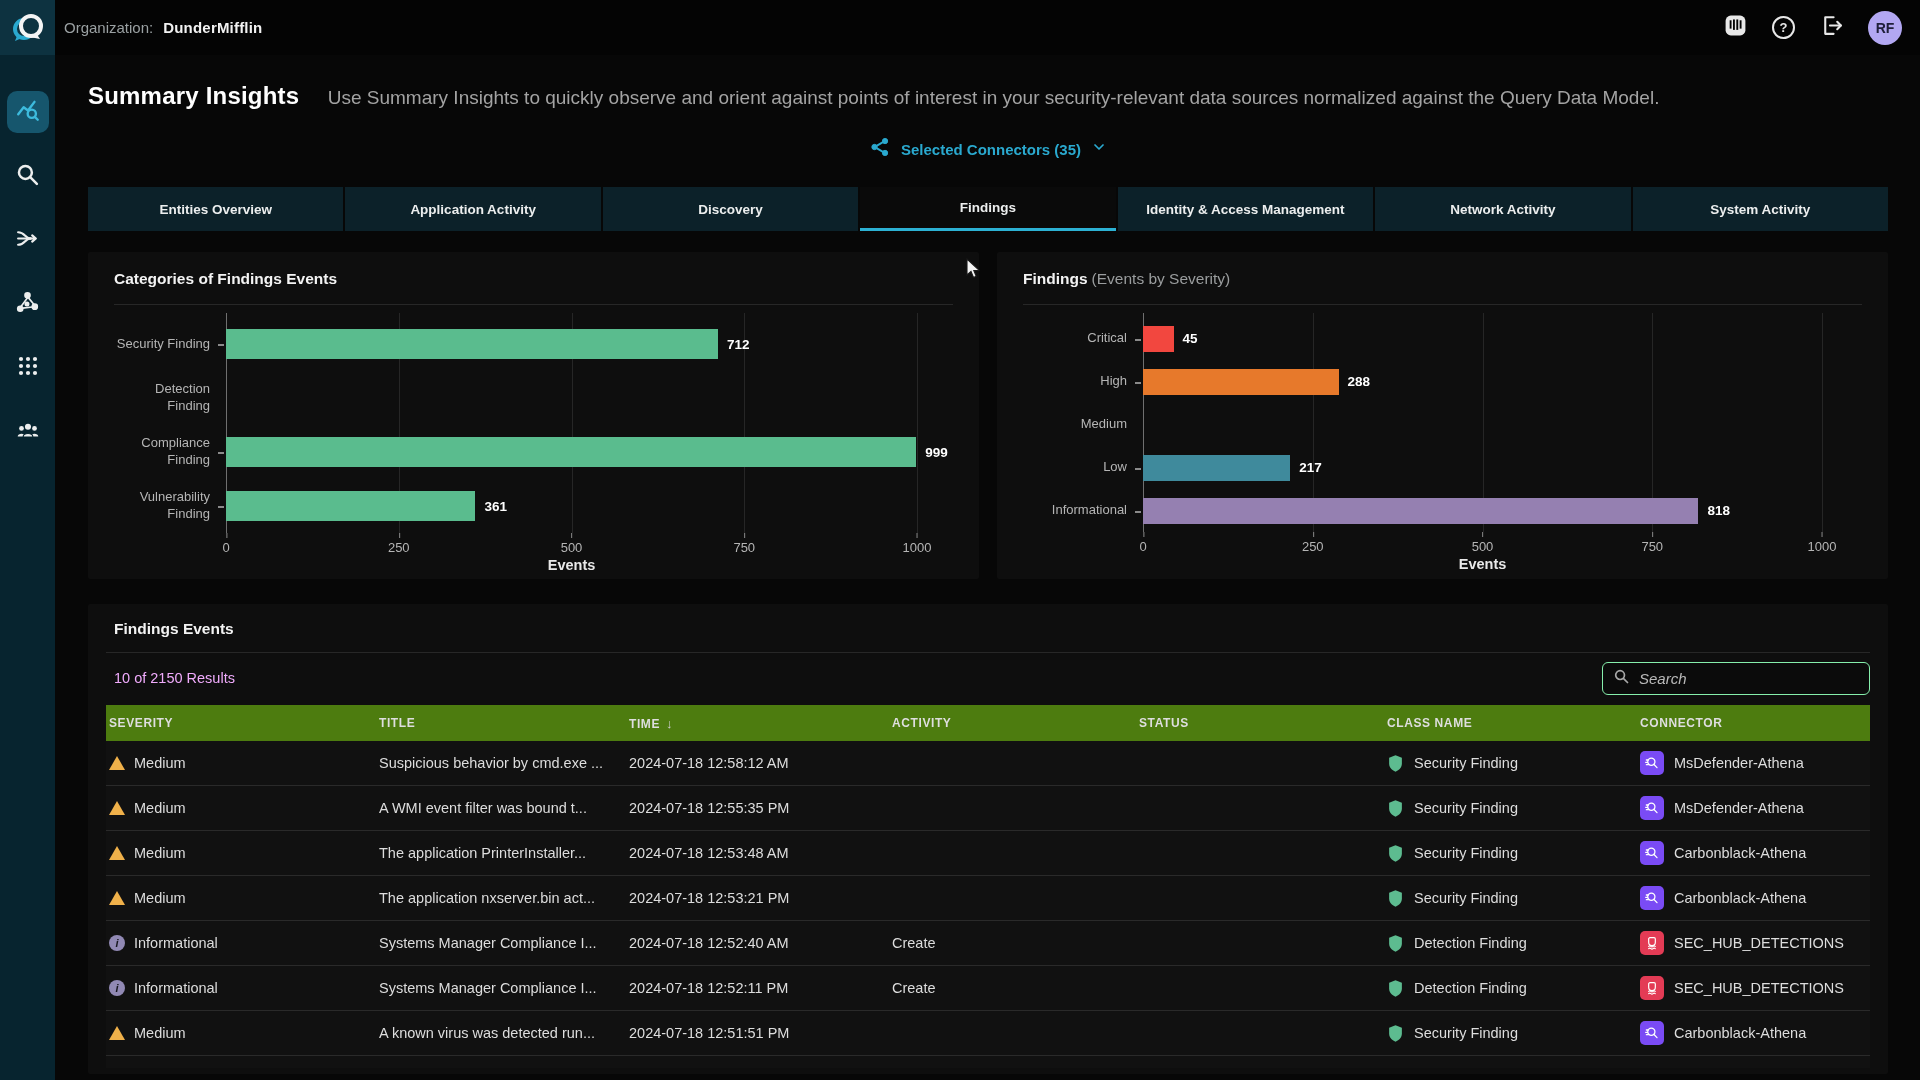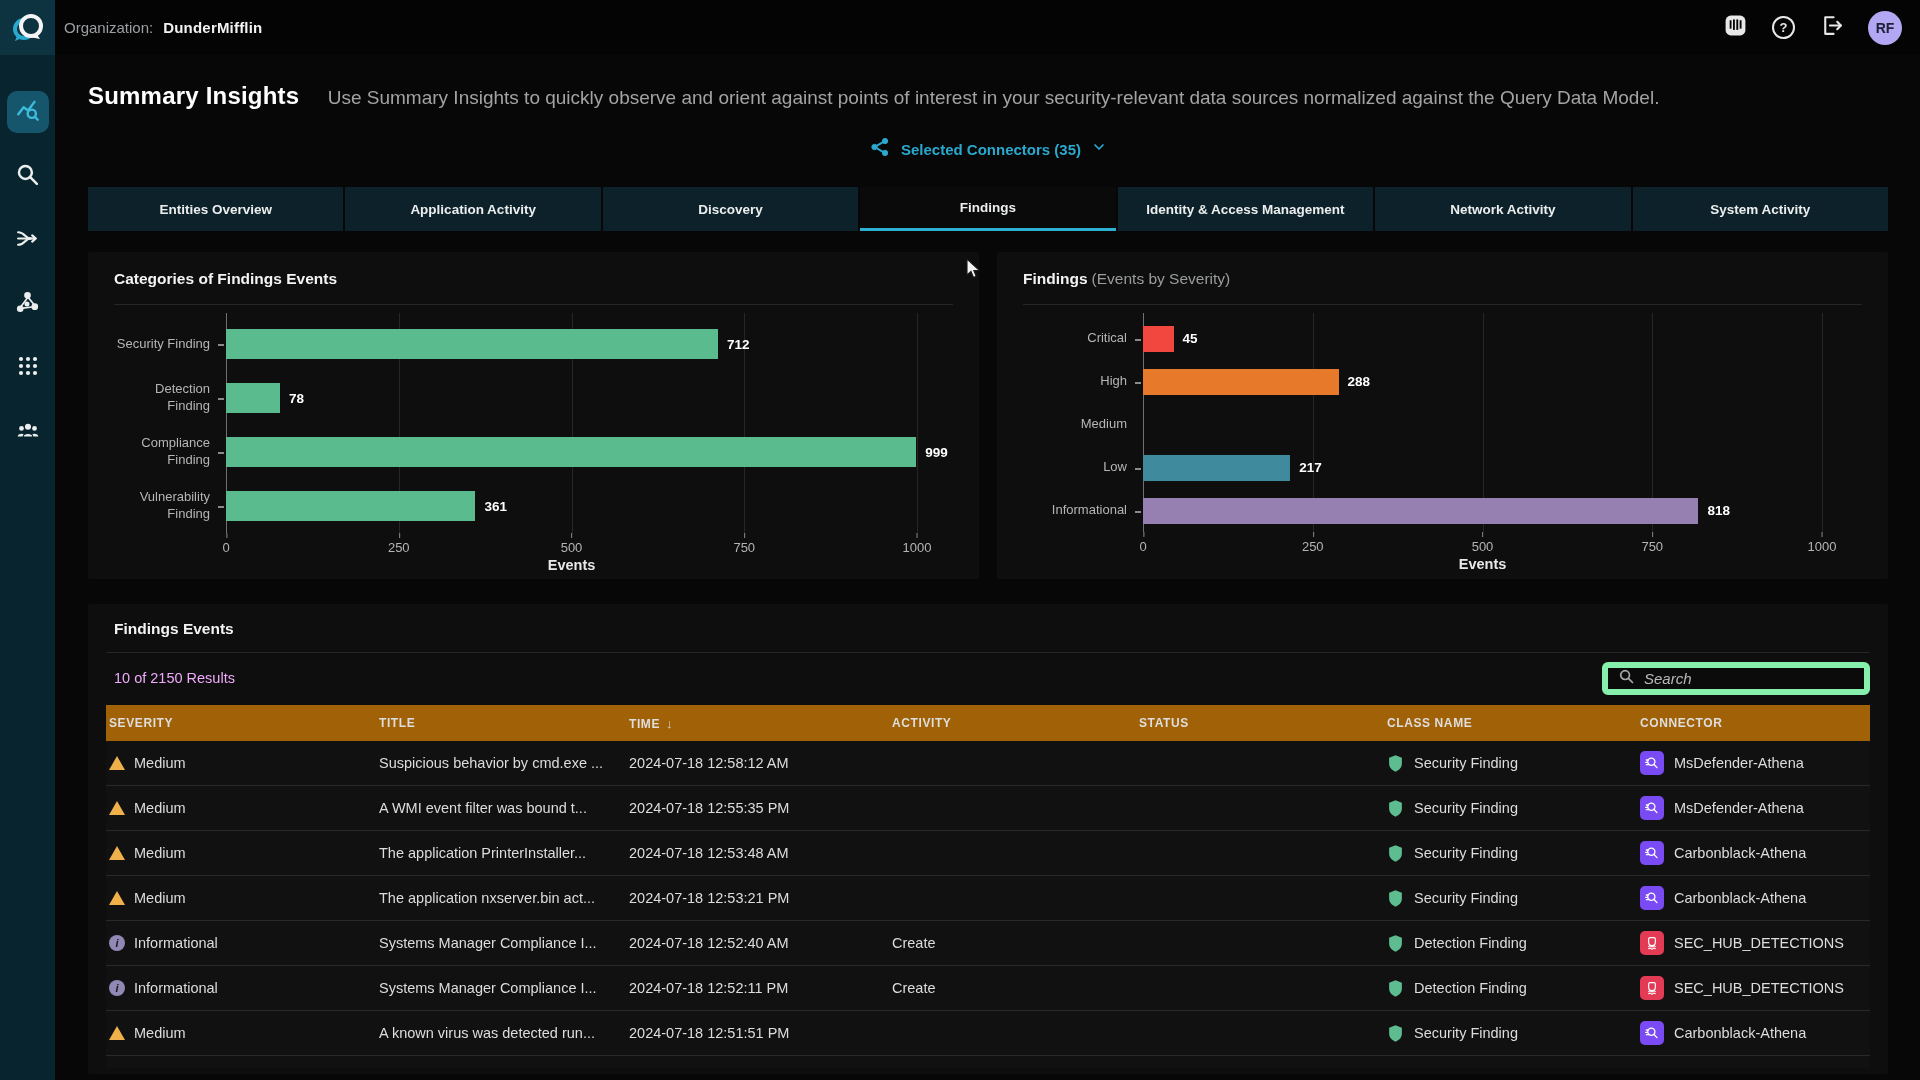--- a/index.html
+++ b/index.html
@@ -70,28 +70,28 @@
   .xtick::before { content:''; position:absolute; top:-7px; left:50%; width:1px; height:5px; background:#8a8a8a; }
   .xname { margin-left:var(--lw); margin-right:var(--rp); text-align:center; font-size:14.5px;
     font-weight:700; color:#e8e8e8; height:20px; }
 
   
   .table-card { margin-top:25px; padding:16px 18px 0 18px; height:470px; overflow:hidden; }
   .table-title { font-size:15.5px; font-weight:700; color:#f3f3f3; margin-left:8px; height:20px; }
   .table-divider { border-bottom:1px solid #272727; margin-top:12px; }
   .results-row { margin-top:8px; display:flex; align-items:center; justify-content:space-between; height:34px; }
   .results-text { font-size:14.5px; color:#f0abfc; margin-left:8px; }
-  .search-box { width:268px; height:33px; border:6px solid #86efac; border-radius:6px; background:#0b0b0b;
+  .search-box { width:268px; height:33px; border:1px solid #86efac; border-radius:6px; background:#0b0b0b;
     display:flex; align-items:center; padding:0 10px; gap:9px; }
   .search-box input { flex:1; background:transparent; border:none; outline:none; color:#cfcfcf;
     font-size:15px; font-style:italic; font-family:"Liberation Sans", sans-serif; }
   .search-box input::placeholder { color:#b9b9b9; }
 
   .grid-head, .trow { display:grid; grid-template-columns:270px 250px 263px 247px 248px 253px 1fr; align-items:center; }
-  .grid-head { margin-top:10px; height:36px; background:#a16207; }
+  .grid-head { margin-top:10px; height:36px; background:#4d7c0f; }
   .hcell { font-size:12px; font-weight:700; letter-spacing:.6px; color:#dedede; padding-left:3px; }
   .hcell .sort { font-size:13px; color:#cfcfcf; margin-left:6px; font-weight:400; }
   .trow { height:45px; background:#111111; border-bottom:1px solid #2a2a2a; cursor:pointer; }
   .trow.partial { height:12px; border-bottom:none; }
   .cell { font-size:14.5px; color:#dddddd; padding-left:3px; white-space:nowrap; overflow:hidden; display:flex; align-items:center; }
   .tri { width:0; height:0; border-left:8px solid transparent; border-right:8px solid transparent;
     border-bottom:14px solid #f0b14a; margin-right:9px; flex:none; }
   .infoc { width:16px; height:16px; border-radius:50%; background:#9189b4; color:#17171f; font-size:11px;
     font-weight:700; font-style:italic; display:flex; align-items:center; justify-content:center; margin-right:9px; flex:none; }
   .cls svg { margin-right:10px; flex:none; }
@@ -275,24 +275,20 @@
             </div>
             <div class="crow">
               <div class="clabel">Security Finding</div>
               <div class="ctrack">
                 <div class="cbar" style="width: 71.2%; background: rgb(90, 188, 142);"></div>
                 <div class="cval">712</div>
               </div>
             </div>
             <div class="crow">
               <div class="clabel">Detection Finding</div>
-              <div class="ctrack">
-                <div class="cbar" style="width: 7.8%; background: rgb(90, 188, 142);"></div>
-                <div class="cval">78</div>
-              </div>
             </div>
             <div class="crow">
               <div class="clabel">Compliance Finding</div>
               <div class="ctrack">
                 <div class="cbar" style="width: 99.9%; background: rgb(90, 188, 142);"></div>
                 <div class="cval">999</div>
               </div>
             </div>
             <div class="crow">
               <div class="clabel">Vulnerability Finding</div>

